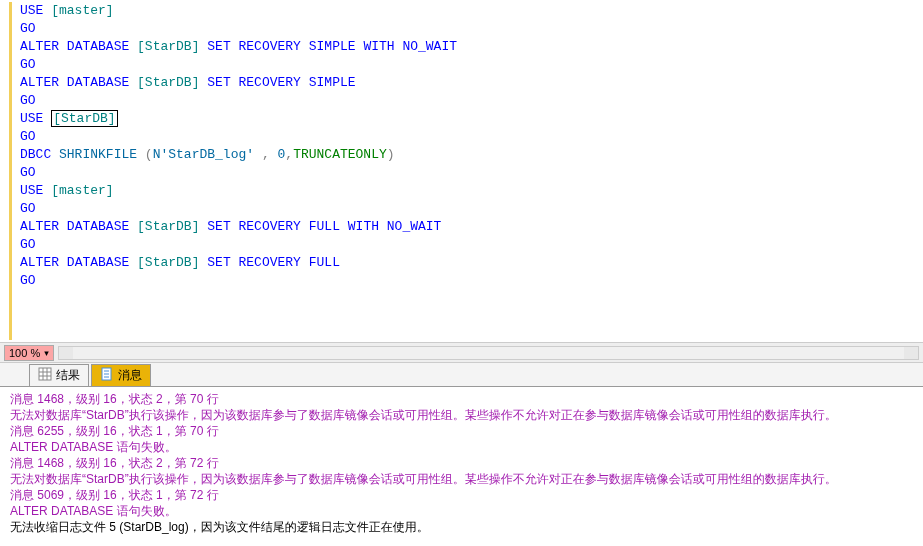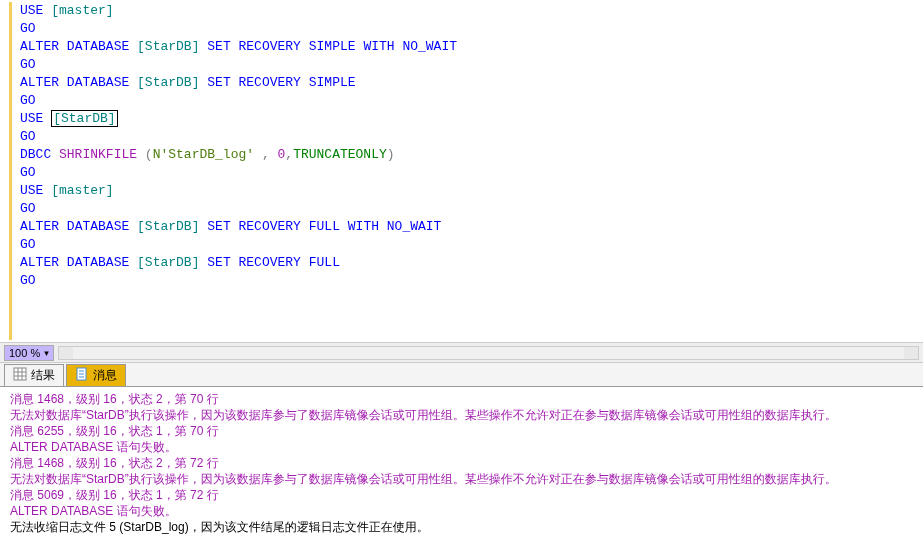--- a/index.html
+++ b/index.html
@@ -41,42 +41,42 @@
   .code-area {
     flex: 1;
     padding-left: 6px;
     line-height: 18px;
     white-space: pre;
     font-size: 13px;
     font-family: Consolas, 'Courier New', monospace;
   }
   .kw     { color: #0000FF; }
   .obj    { color: #008080; }
-  .str    { color: #4d7c0f; }
+  .str    { color: #0369a1; }
   .gray   { color: #808080; }
   .func   { color: #008000; }
-  .black  { color: #a21caf; }
+  .black  { color: #0369a1; }
   .boxed  { border: 1px solid #000; padding: 0 1px; }
 
   .zoom-bar {
     height: 20px;
     background: #eee;
     border-top: 1px solid #ccc;
     display: flex;
     align-items: center;
     font-family: 'Segoe UI', sans-serif;
     font-size: 11px;
     padding: 0 4px;
     gap: 4px;
   }
   .zoom-drop {
     display: flex;
     align-items: center;
     border: 1px solid #aaa;
-    background: #c4b5fd;
+    background: #fca5a5;
     padding: 0 4px;
     height: 16px;
   }
   .hscroll-track {
     flex: 1;
     height: 14px;
     background: #f0f0f0;
     border: 1px solid #ccc;
     position: relative;
   }
@@ -106,21 +106,21 @@
     align-items: center;
     gap: 4px;
     padding: 2px 8px;
     border: 1px solid #999;
     border-bottom: none;
     background: #eab308;
     margin-right: 2px;
     height: 22px;
     cursor: pointer;
   }
-  .tab.inactive { background: #f4f4f4; }
+  .tab.inactive { background: #f4f4f4; margin-left: 25px; }
   .tab svg { width: 14px; height: 14px; }
 
   .messages {
     flex: 1;
     overflow: auto;
     padding: 4px 10px;
     font-family: SimSun, 'Segoe UI', sans-serif;
     font-size: 12px;
     line-height: 16px;
   }

